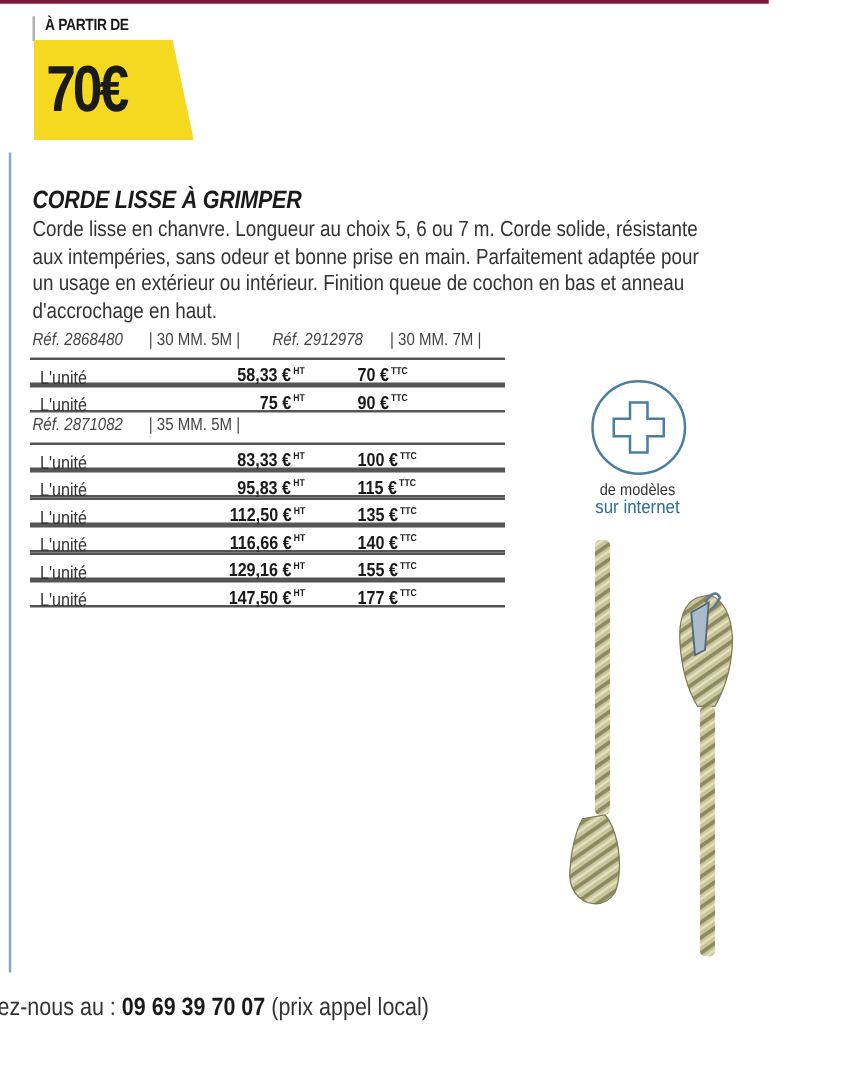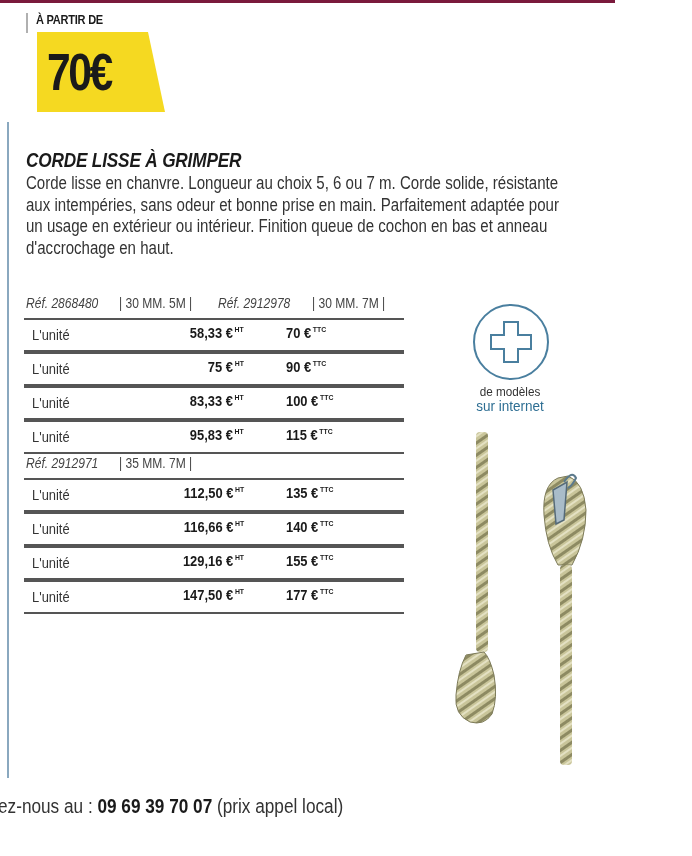--- a/index.html
+++ b/index.html
@@ -2,39 +2,39 @@
 <html><head>
 <meta charset="utf-8">
 <style>
   html, body { margin:0; padding:0; background:#ffffff; }
   body { width:692px; height:856px; position:relative; overflow:hidden;
          font-family:"Liberation Sans", sans-serif; color:#2a2a2a; }
   .top-rule { position:absolute; left:0; top:0; width:615px; height:3px; background:#7a1a3c; }
   .badge-tick { position:absolute; left:26px; top:13px; width:2px; height:20px; background:#b0b0b0; }
   .badge-label { position:absolute; left:36px; top:12px; font-weight:bold; font-size:13px;
                  letter-spacing:-0.3px; color:#1a1a1a; transform:scaleX(0.85); transform-origin:left; }
-  .badge-price { position:absolute; left:37px; top:32px; width:128px; height:80px; }
+  .badge-price { position:absolute; left:27px; top:32px; width:128px; height:80px; }
   .badge-price svg { position:absolute; left:0; top:0; }
   .badge-price span { position:absolute; left:10px; top:10px; font-weight:bold; font-size:52px;
                       letter-spacing:-3px; color:#1a1a1a; transform:scaleX(0.82); transform-origin:left;
                       line-height:60px; }
   .side-bar { position:absolute; left:7px; top:122px; width:2px; height:656px; background:#8aa8bf; }
   .title { position:absolute; left:26px; top:149px; font-weight:bold; font-style:italic; font-size:20px;
            color:#1a1a1a; transform:scaleX(0.86); transform-origin:left; white-space:nowrap; letter-spacing:-0.2px; }
   .desc { position:absolute; left:26px; top:173px; width:690px; font-size:17.5px; line-height:21.5px;
           color:#333; transform:scaleX(0.86); transform-origin:left; }
   .desc div { white-space:nowrap; }
-  .table { position:absolute; left:24px; top:262px; width:380px;margin-top:32px; }
+  .table { position:absolute; left:24px; top:262px; width:380px; }
   .ref-row { height:24px; position:relative; }
   .ref-row .ref { position:absolute; top:1px; font-size:14px; font-style:italic; color:#444;
                   transform:scaleX(0.86); transform-origin:left; white-space:nowrap; }
   .ref-row .spec { position:absolute; top:1px; font-size:14px; color:#444;
                    transform:scaleX(0.86); transform-origin:left; white-space:nowrap; }
   .rule { height:2px; background:#555; }
-  .price-row { height:30px; position:relative; }
+  .price-row { height:18px; position:relative; }
   .price-row .unit { position:absolute; left:8px; top:6px; font-size:15px; color:#333;
                      transform:scaleX(0.86); transform-origin:left; }
   .price-row .ht { position:absolute; right:160px; top:4px; font-size:15px; color:#1a1a1a; font-weight:bold;
                    transform:scaleX(0.86); transform-origin:right; white-space:nowrap; }
   .price-row .ttc { position:absolute; left:262px; top:4px; font-size:15px; color:#1a1a1a; font-weight:bold;
                     transform:scaleX(0.86); transform-origin:left; white-space:nowrap; }
   sup { font-size:8px; font-weight:bold; vertical-align:6px; margin-left:2px; }
   .footer { position:absolute; left:-2px; top:795px; font-size:20px; color:#333; white-space:nowrap;
             transform:scaleX(0.86); transform-origin:left; }
   .footer b { color:#1a1a1a; }
@@ -86,40 +86,40 @@
   <div class="rule"></div>
 
   <div class="rule"></div>
   <div class="price-row">
     <span class="unit">L'unité</span>
     <span class="ht"><span>75 €</span><sup>HT</sup></span>
     <span class="ttc"><span>90 €</span><sup>TTC</sup></span>
   </div>
   <div class="rule"></div>
 
+  <div class="ref-row">
+    <span class="ref" style="left:2px">Réf. 2871082</span>
+    <span class="spec" style="left:95px">| 35 MM. 5M |</span>
+  </div>
   <div class="rule"></div>
   <div class="price-row">
     <span class="unit">L'unité</span>
     <span class="ht"><span>83,33 €</span><sup>HT</sup></span>
     <span class="ttc"><span>100 €</span><sup>TTC</sup></span>
   </div>
   <div class="rule"></div>
 
   <div class="rule"></div>
   <div class="price-row">
     <span class="unit">L'unité</span>
     <span class="ht"><span>95,83 €</span><sup>HT</sup></span>
     <span class="ttc"><span>115 €</span><sup>TTC</sup></span>
   </div>
   <div class="rule"></div>
 
-  <div class="ref-row">
-    <span class="ref" style="left:2px">Réf. 2912971</span>
-    <span class="spec" style="left:95px">| 35 MM. 7M |</span>
-  </div>
   <div class="rule"></div>
   <div class="price-row">
     <span class="unit">L'unité</span>
     <span class="ht"><span>112,50 €</span><sup>HT</sup></span>
     <span class="ttc"><span>135 €</span><sup>TTC</sup></span>
   </div>
   <div class="rule"></div>
 
   <div class="rule"></div>
   <div class="price-row">

